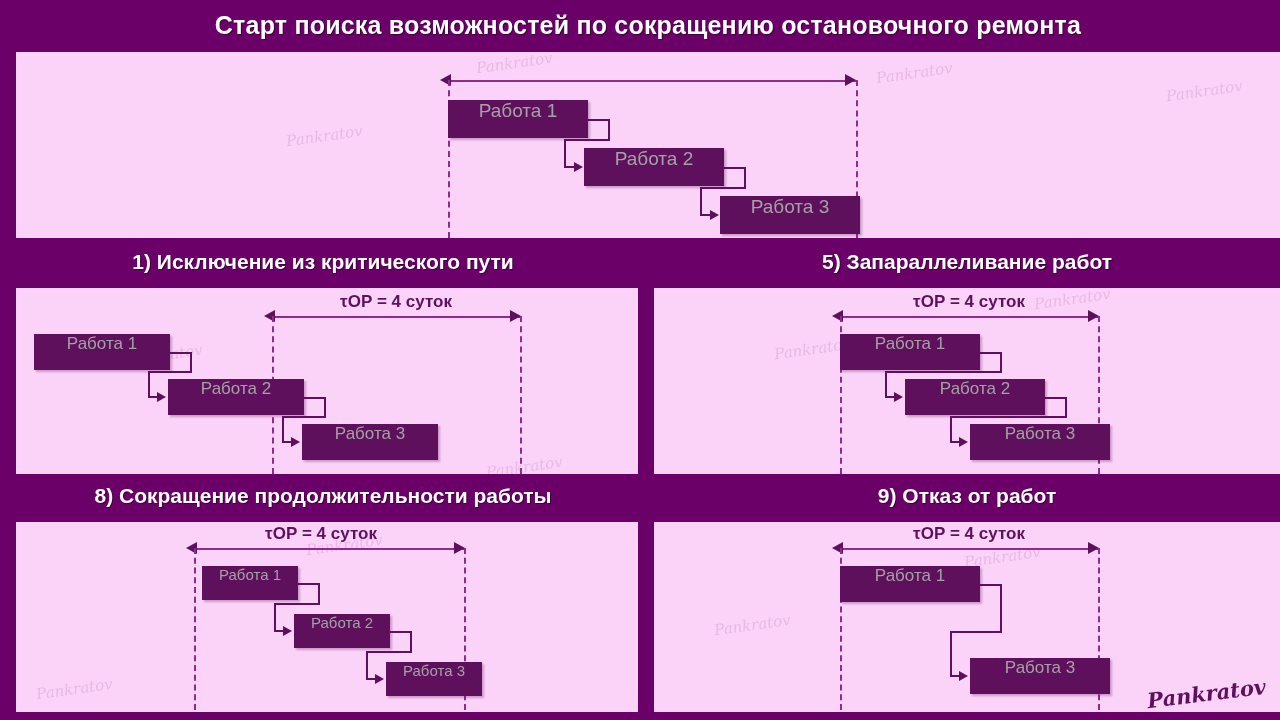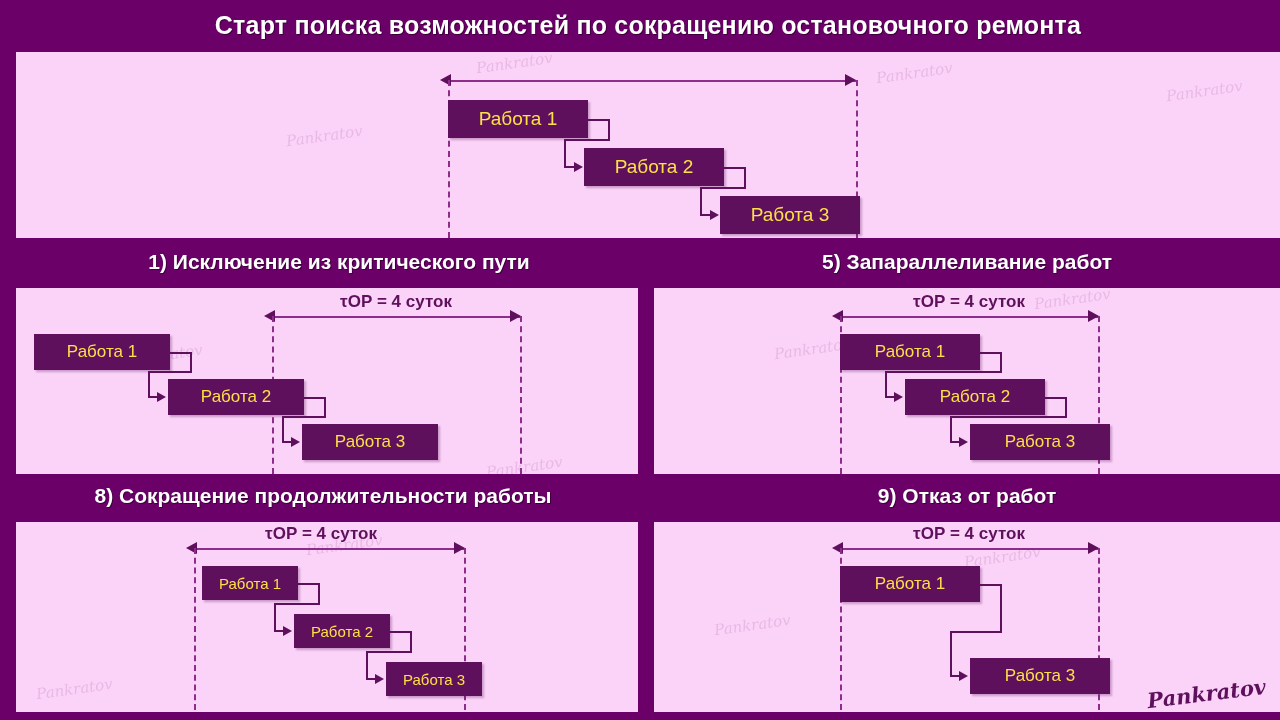--- a/index.html
+++ b/index.html
@@ -37,31 +37,31 @@
 
   
   .caption{
     position:absolute;
     color:#FFFFFF;
     font-size:21px;
     font-weight:bold;
     text-shadow:1px 1px 0 #3d003c;
     white-space:nowrap;
   }
-  .cap-1{ left:16px;    top:250px; width:630px;  text-align:center;}
+  .cap-1{ left:0;    top:250px; width:630px;  text-align:center;}
   .cap-2{ left:646px;top:250px; width:626px;  text-align:center;}
   .cap-3{ left:0;    top:484px; width:630px;  text-align:center;}
   .cap-4{ left:646px;top:484px; width:626px;  text-align:center;}
 
   
   .bar{
     position:absolute;
     background:#5E105C;
-    color:#fde047;
-    display:flex;align-items:center;justify-content:center;
+    color:#a3a3a3;
+    display:flex;align-items:flex-start;justify-content:center;
     box-sizing:border-box;
     white-space:nowrap;
     box-shadow:2px 2px 2px rgba(90,20,90,.30);
   }
   .dash{
     position:absolute;
     width:0;
     border-left:2px dashed #8E2C8C;
   }
   .measure-label{

